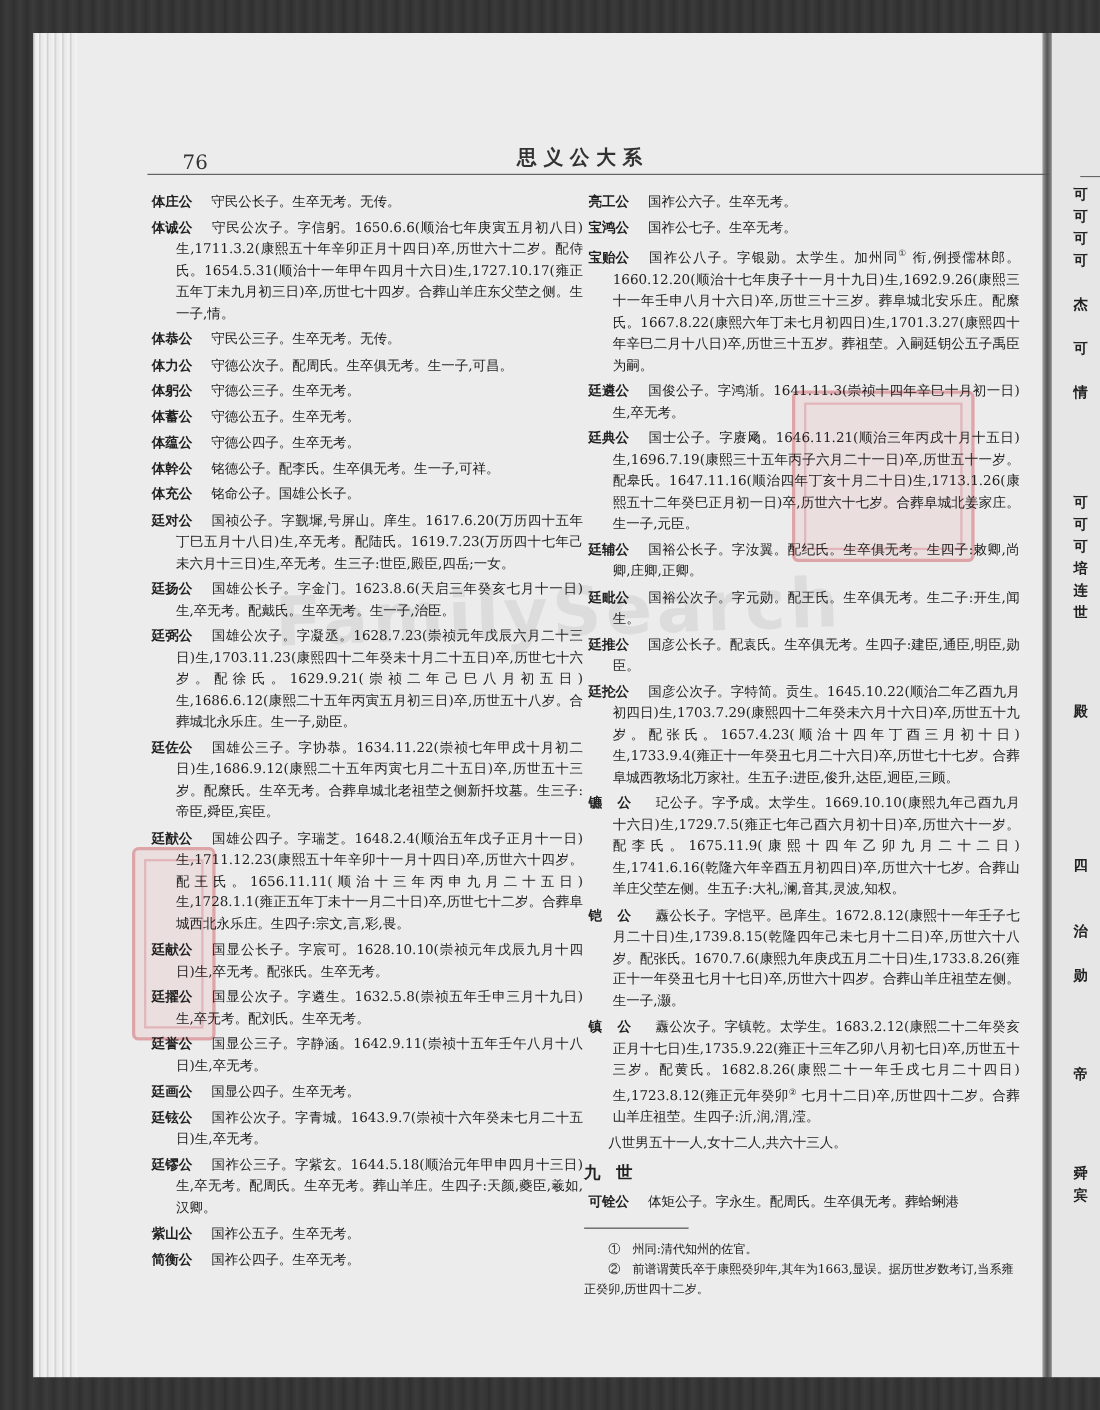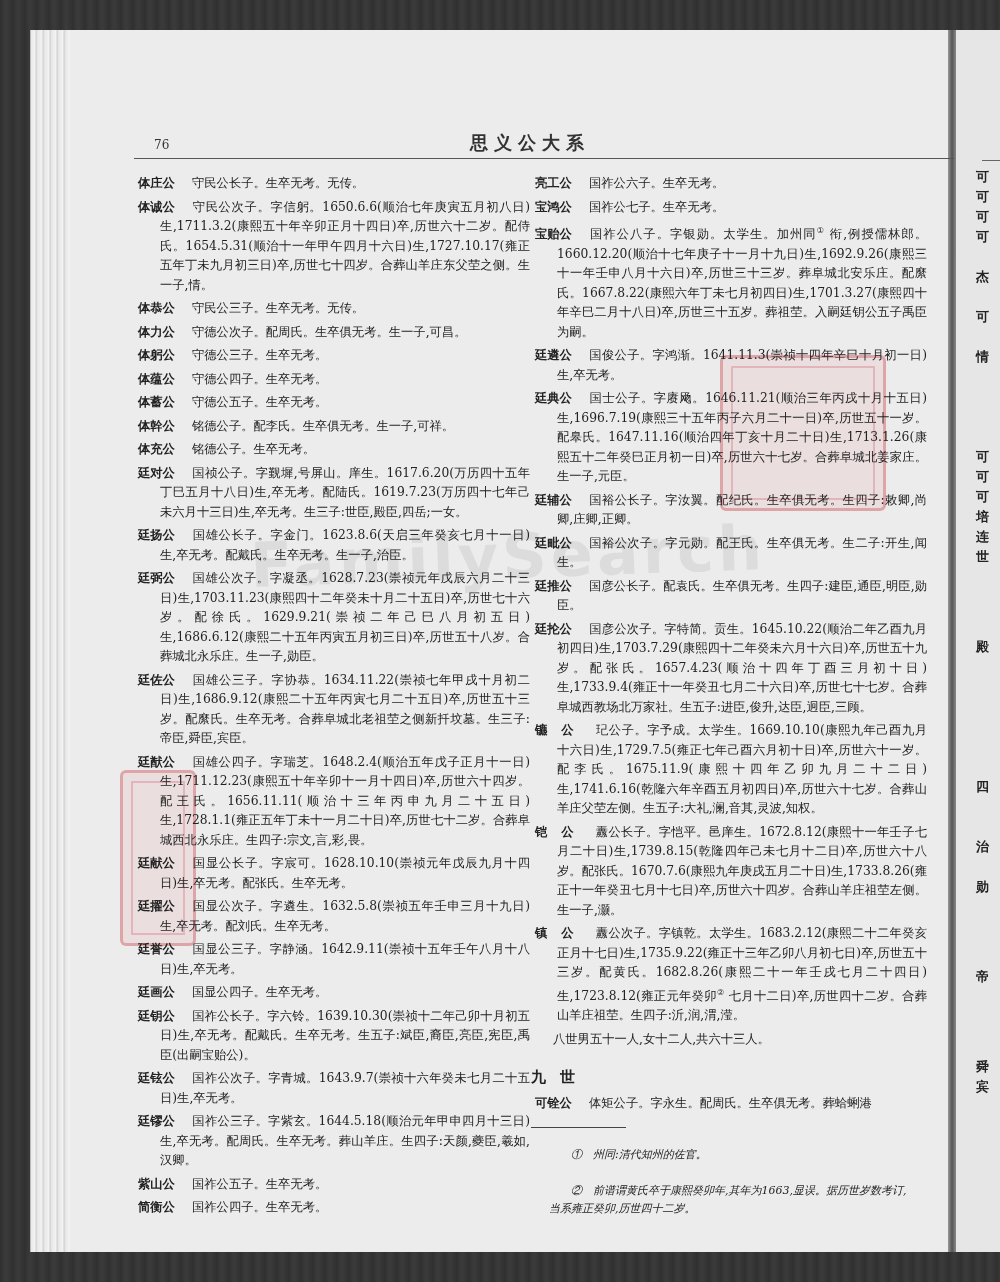--- a/index.html
+++ b/index.html
@@ -28,21 +28,21 @@
   .next-page {
     position:absolute; left:956px; top:30px; width:44px; height:1222px;
     background:#e6e6e6; overflow:hidden;
   }
   .next-page .np-rule { position:absolute; left:26px; top:0; width:20px; border-top:1px solid #666; }
   .next-page .np-item {
     position:absolute; left:20px; font-size:13px; color:#222;
     font-family:"DejaVu Sans", sans-serif; font-weight:bold; white-space:nowrap;
   }
   .page-number {
-    position:absolute; left:154px; top:138px; font-size:12px; color:#333;
+    position:absolute; left:166px; top:138px; font-size:18px; color:#333;
   }
   .running-head {
     position:absolute; left:470px; top:131px; font-size:18px; letter-spacing:6px;
     color:#333; font-weight:bold; font-family:Liberation Mono, monospace;
   }
   .head-rule {
     position:absolute; left:134px; top:158px; width:820px; border-top:1.5px solid #555;
   }
   .col {
     position:absolute; top:170px; width:400px; font-size:12.3px; line-height:19.5px; color:#222;
@@ -51,24 +51,24 @@
   .col.right { left:531px; }
   .entry { position:relative; padding-left:22px; text-indent:-22px; text-align:justify; margin:4px; }
   .entry .name {
     font-family:"DejaVu Sans", sans-serif; font-weight:bold; font-size:12.3px;
     display:inline-block; min-width:46px; text-indent:0; margin-right:8px;
   }
   .entry .name.spaced { letter-spacing:14px; }
   .summary { padding-left:22px; margin:0; }
   .section-heading {
     font-family:"DejaVu Sans", sans-serif; font-weight:bold; font-size:15px;
-    letter-spacing:14px; margin:19px 0 6px 0;
+    letter-spacing:14px; margin:8px 0 6px 0;
   }
   .footnote-rule { width:95px; border-top:1px solid #444; margin:14px 0 10px 0; }
-  .footnote { font-size:11px; line-height:18px; margin:18px; text-indent:22px;font-style:italic; }
+  .footnote { font-size:11px; line-height:18px; margin:0; text-indent:22px; }
   .stamp {
     position:absolute; border:3px solid rgba(200,60,70,0.35);
     background:rgba(220,120,130,0.12); border-radius:6px;
   }
   .stamp::before {
     content:""; position:absolute; inset:8px; border:2px solid rgba(200,60,70,0.25);
   }
   .watermark {
     position:absolute; left:250px; top:520px; font-size:62px; font-weight:bold;
     color:rgba(150,150,150,0.18); letter-spacing:4px; font-family:"DejaVu Sans", sans-serif;
@@ -116,34 +116,33 @@
 
 <div class="stamp" style="left:120px;top:770px;width:70px;height:170px;"></div>
 <div class="stamp" style="left:720px;top:355px;width:160px;height:150px;"></div>
 
 <div class="col left" id="leftCol">
     <p class="entry"><span class="name">体庄公</span><span>守民公长子。生卒无考。无传。</span></p>
     <p class="entry"><span class="name">体诚公</span><span>守民公次子。字信躬。1650.6.6(顺治七年庚寅五月初八日)生,1711.3.2(康熙五十年辛卯正月十四日)卒,历世六十二岁。配侍氏。1654.5.31(顺治十一年甲午四月十六日)生,1727.10.17(雍正五年丁未九月初三日)卒,历世七十四岁。合葬山羊庄东父茔之侧。生一子,情。</span></p>
     <p class="entry"><span class="name">体恭公</span><span>守民公三子。生卒无考。无传。</span></p>
     <p class="entry"><span class="name">体力公</span><span>守德公次子。配周氏。生卒俱无考。生一子,可昌。</span></p>
     <p class="entry"><span class="name">体躬公</span><span>守德公三子。生卒无考。</span></p>
+    <p class="entry"><span class="name">体蓄公</span><span>守德公五子。生卒无考。</span></p>
     <p class="entry"><span class="name">体蕴公</span><span>守德公四子。生卒无考。</span></p>
-    <p class="entry"><span class="name">体蓄公</span><span>守德公五子。生卒无考。</span></p>
     <p class="entry"><span class="name">体幹公</span><span>铭德公子。配李氏。生卒俱无考。生一子,可祥。</span></p>
-    <p class="entry"><span class="name">体充公</span><span>铭德公子。生卒无考。</span></p>
+    <p class="entry"><span class="name">体充公</span><span>铭命公子。国雄公长子。</span></p>
     <p class="entry"><span class="name">廷对公</span><span>国祯公子。字觐墀,号屏山。庠生。1617.6.20(万历四十五年丁巳五月十八日)生,卒无考。配陆氏。1619.7.23(万历四十七年己未六月十三日)生,卒无考。生三子:世臣,殿臣,四岳;一女。</span></p>
     <p class="entry"><span class="name">廷扬公</span><span>国雄公长子。字金门。1623.8.6(天启三年癸亥七月十一日)生,卒无考。配戴氏。生卒无考。生一子,治臣。</span></p>
     <p class="entry"><span class="name">廷弼公</span><span>国雄公次子。字凝丞。1628.7.23(崇祯元年戊辰六月二十三日)生,1703.11.23(康熙四十二年癸未十月二十五日)卒,历世七十六岁。配徐氏。1629.9.21(崇祯二年己巳八月初五日)生,1686.6.12(康熙二十五年丙寅五月初三日)卒,历世五十八岁。合葬城北永乐庄。生一子,勋臣。</span></p>
     <p class="entry"><span class="name">廷佐公</span><span>国雄公三子。字协恭。1634.11.22(崇祯七年甲戌十月初二日)生,1686.9.12(康熙二十五年丙寅七月二十五日)卒,历世五十三岁。配縻氏。生卒无考。合葬阜城北老祖茔之侧新扦坟墓。生三子:帝臣,舜臣,宾臣。</span></p>
     <p class="entry"><span class="name">廷猷公</span><span>国雄公四子。字瑞芝。1648.2.4(顺治五年戊子正月十一日)生,1711.12.23(康熙五十年辛卯十一月十四日)卒,历世六十四岁。配王氏。1656.11.11(顺治十三年丙申九月二十五日)生,1728.1.1(雍正五年丁未十一月二十日)卒,历世七十二岁。合葬阜城西北永乐庄。生四子:宗文,言,彩,畏。</span></p>
     <p class="entry"><span class="name">廷献公</span><span>国显公长子。字宸可。1628.10.10(崇祯元年戊辰九月十四日)生,卒无考。配张氏。生卒无考。</span></p>
     <p class="entry"><span class="name">廷擢公</span><span>国显公次子。字遴生。1632.5.8(崇祯五年壬申三月十九日)生,卒无考。配刘氏。生卒无考。</span></p>
     <p class="entry"><span class="name">廷誉公</span><span>国显公三子。字静涵。1642.9.11(崇祯十五年壬午八月十八日)生,卒无考。</span></p>
     <p class="entry"><span class="name">廷画公</span><span>国显公四子。生卒无考。</span></p>
-    <p class="entry"><span class="name">廷钥公</span><span>国祚公长子。字六铃。1639.10.30(崇祯十二年己卯十月初五日)生,卒无考。配戴氏。生卒无考。生五子:斌臣,裔臣,亮臣,宪臣,禹臣(出嗣宝贻公)。</span></p>
     <p class="entry"><span class="name">廷铉公</span><span>国祚公次子。字青城。1643.9.7(崇祯十六年癸未七月二十五日)生,卒无考。</span></p>
     <p class="entry"><span class="name">廷镠公</span><span>国祚公三子。字紫玄。1644.5.18(顺治元年甲申四月十三日)生,卒无考。配周氏。生卒无考。葬山羊庄。生四子:天颜,夔臣,羲如,汉卿。</span></p>
     <p class="entry"><span class="name">紫山公</span><span>国祚公五子。生卒无考。</span></p>
     <p class="entry"><span class="name">简衡公</span><span>国祚公四子。生卒无考。</span></p>
   </div>
 
 <div class="col right" id="rightCol">
   <div id="rightEntries">
       <p class="entry"><span class="name">亮工公</span><span>国祚公六子。生卒无考。</span></p>
       <p class="entry"><span class="name">宝鸿公</span><span>国祚公七子。生卒无考。</span></p>

